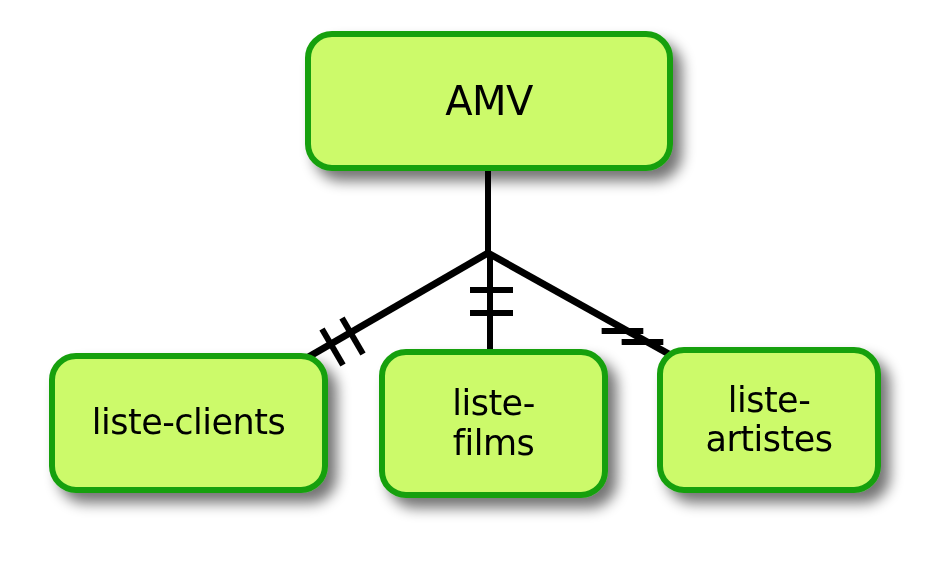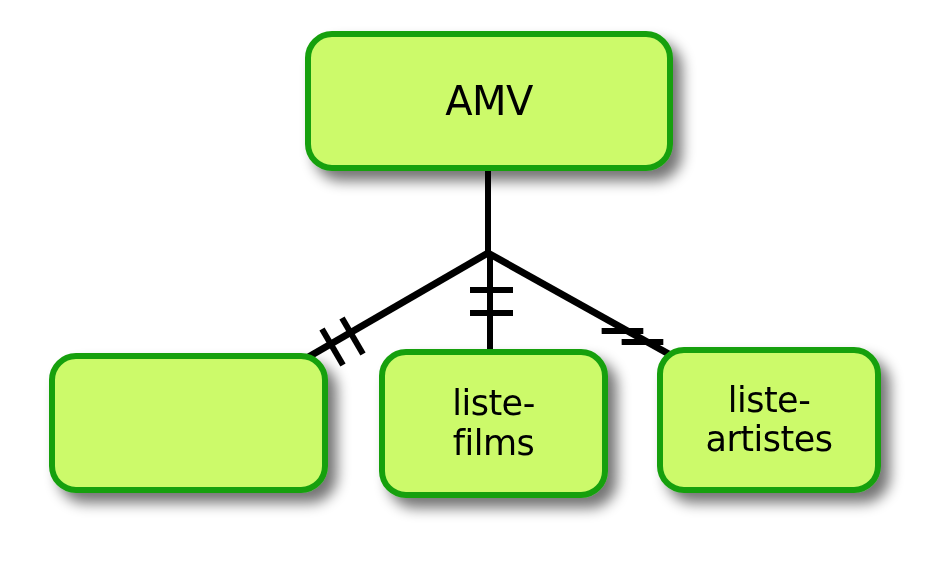--- a/index.html
+++ b/index.html
@@ -98,20 +98,21 @@
     <g>
       <rect x="308" y="34" width="362" height="134" rx="24" ry="24" fill="#ccfa6b" stroke="#18a010" stroke-width="6" filter="url(#node-shadow)"></rect>
       <rect x="52" y="356" width="273" height="134" rx="24" ry="24" fill="#ccfa6b" stroke="#18a010" stroke-width="6" filter="url(#node-shadow)"></rect>
       <rect x="382" y="352" width="223" height="143" rx="24" ry="24" fill="#ccfa6b" stroke="#18a010" stroke-width="6" filter="url(#node-shadow)"></rect>
       <rect x="660" y="350" width="218" height="140" rx="24" ry="24" fill="#ccfa6b" stroke="#18a010" stroke-width="6" filter="url(#node-shadow)"></rect>
     </g>
   </svg>
 
   <div class="node-label label-amv">AMV</div>
 
+  <div class="node-label label-clients">liste-clients</div>
 
   <div class="node-label label-films">liste-
 films</div>
 
   <div class="node-label label-artistes">liste-
 artistes</div>
 
 </div>
 
 </body></html>

